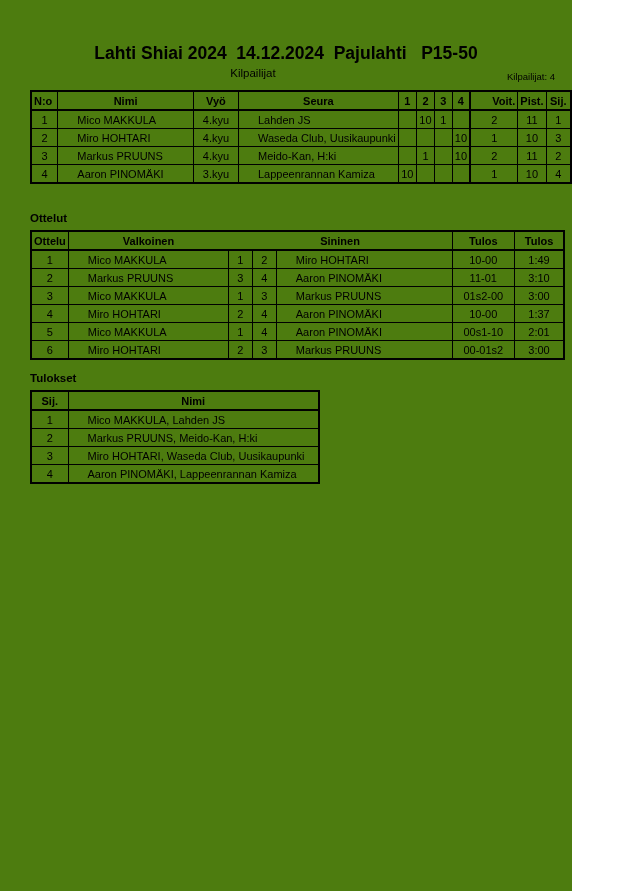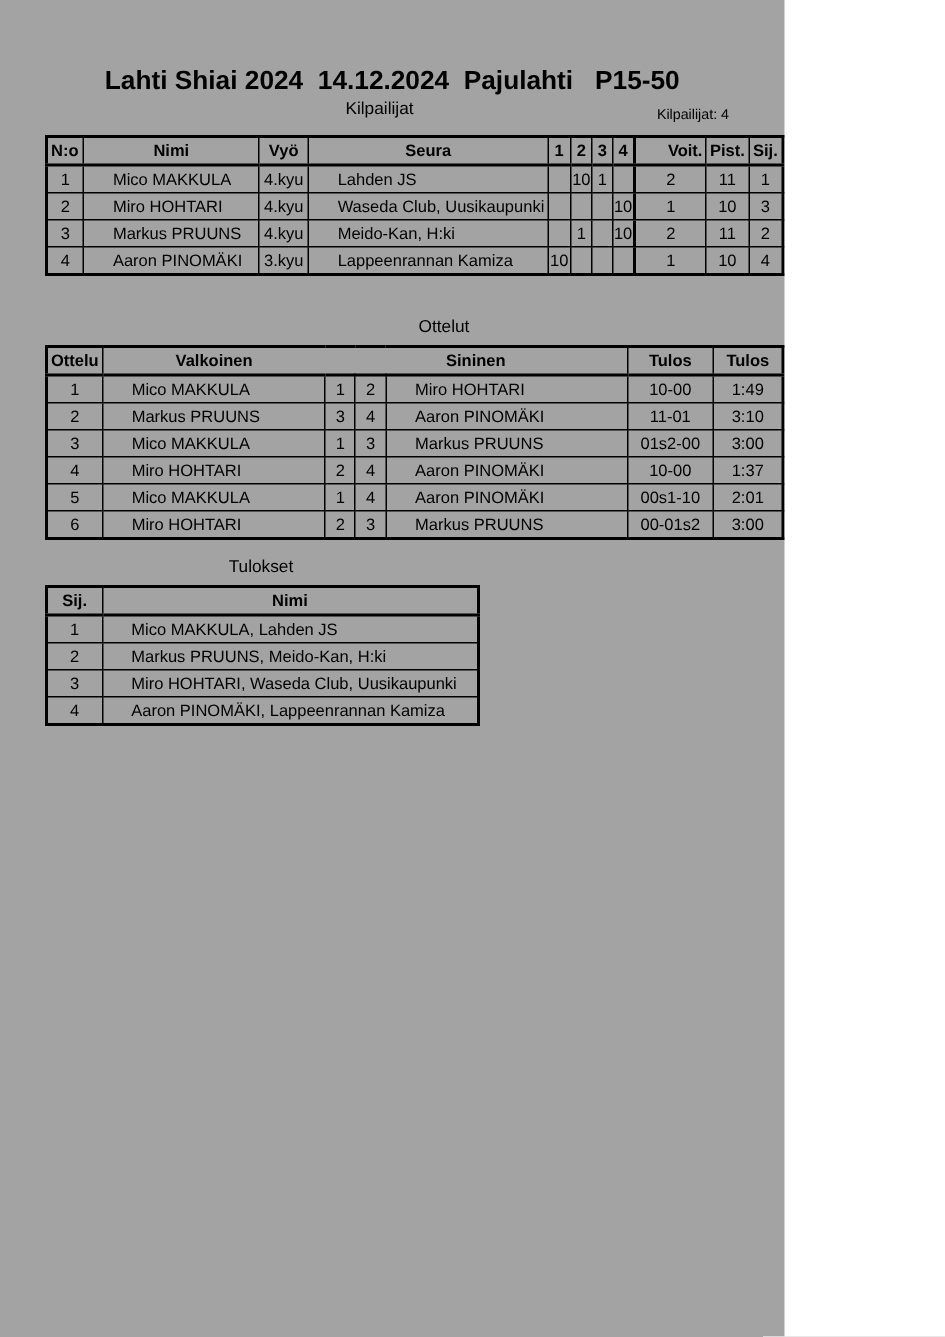--- a/index.html
+++ b/index.html
@@ -4,23 +4,23 @@
 <style>
   html, body {
     margin: 0;
     padding: 0;
     background: #ffffff;
     color: #000000;
     font-family: "Liberation Sans", sans-serif;
   }
   .page {
     position: relative;
-    width: 523px;
+    width: 572px;
     height: 891px;
-    background: #a3a3a3;
+    background: #4d7c0f;
     overflow: hidden;
   }
   .page-title {
     padding-top: 43px;
     text-align: center;
     font-size: 17.5px;
     font-weight: bold;
     white-space: pre;
     line-height: 20px;
   }
@@ -33,29 +33,29 @@
     position: absolute;
     left: 30px;
     top: 1px;
     width: 446px;
     text-align: center;
     font-weight: normal;
     font-size: 11.5px;
   }
   .competitors-count {
     position: absolute;
-    right: 37px;
+    right: 17px;
     top: 5px;
     font-size: 9.5px;
     padding-left: 12px;
   }
   .section-heading {
     margin-left: 30px;
-    text-align: center;
-    font-weight: normal;
+    text-align: left;
+    font-weight: bold;
     font-size: 11.5px;
     line-height: 14px;
   }
   .heading-ottelut { width: 532px; margin-top: 27px; }
   .heading-tulokset { width: 288px; margin-top: 11px; }
 
   table {
     border-collapse: collapse;
     table-layout: fixed;
     margin-left: 30px;

